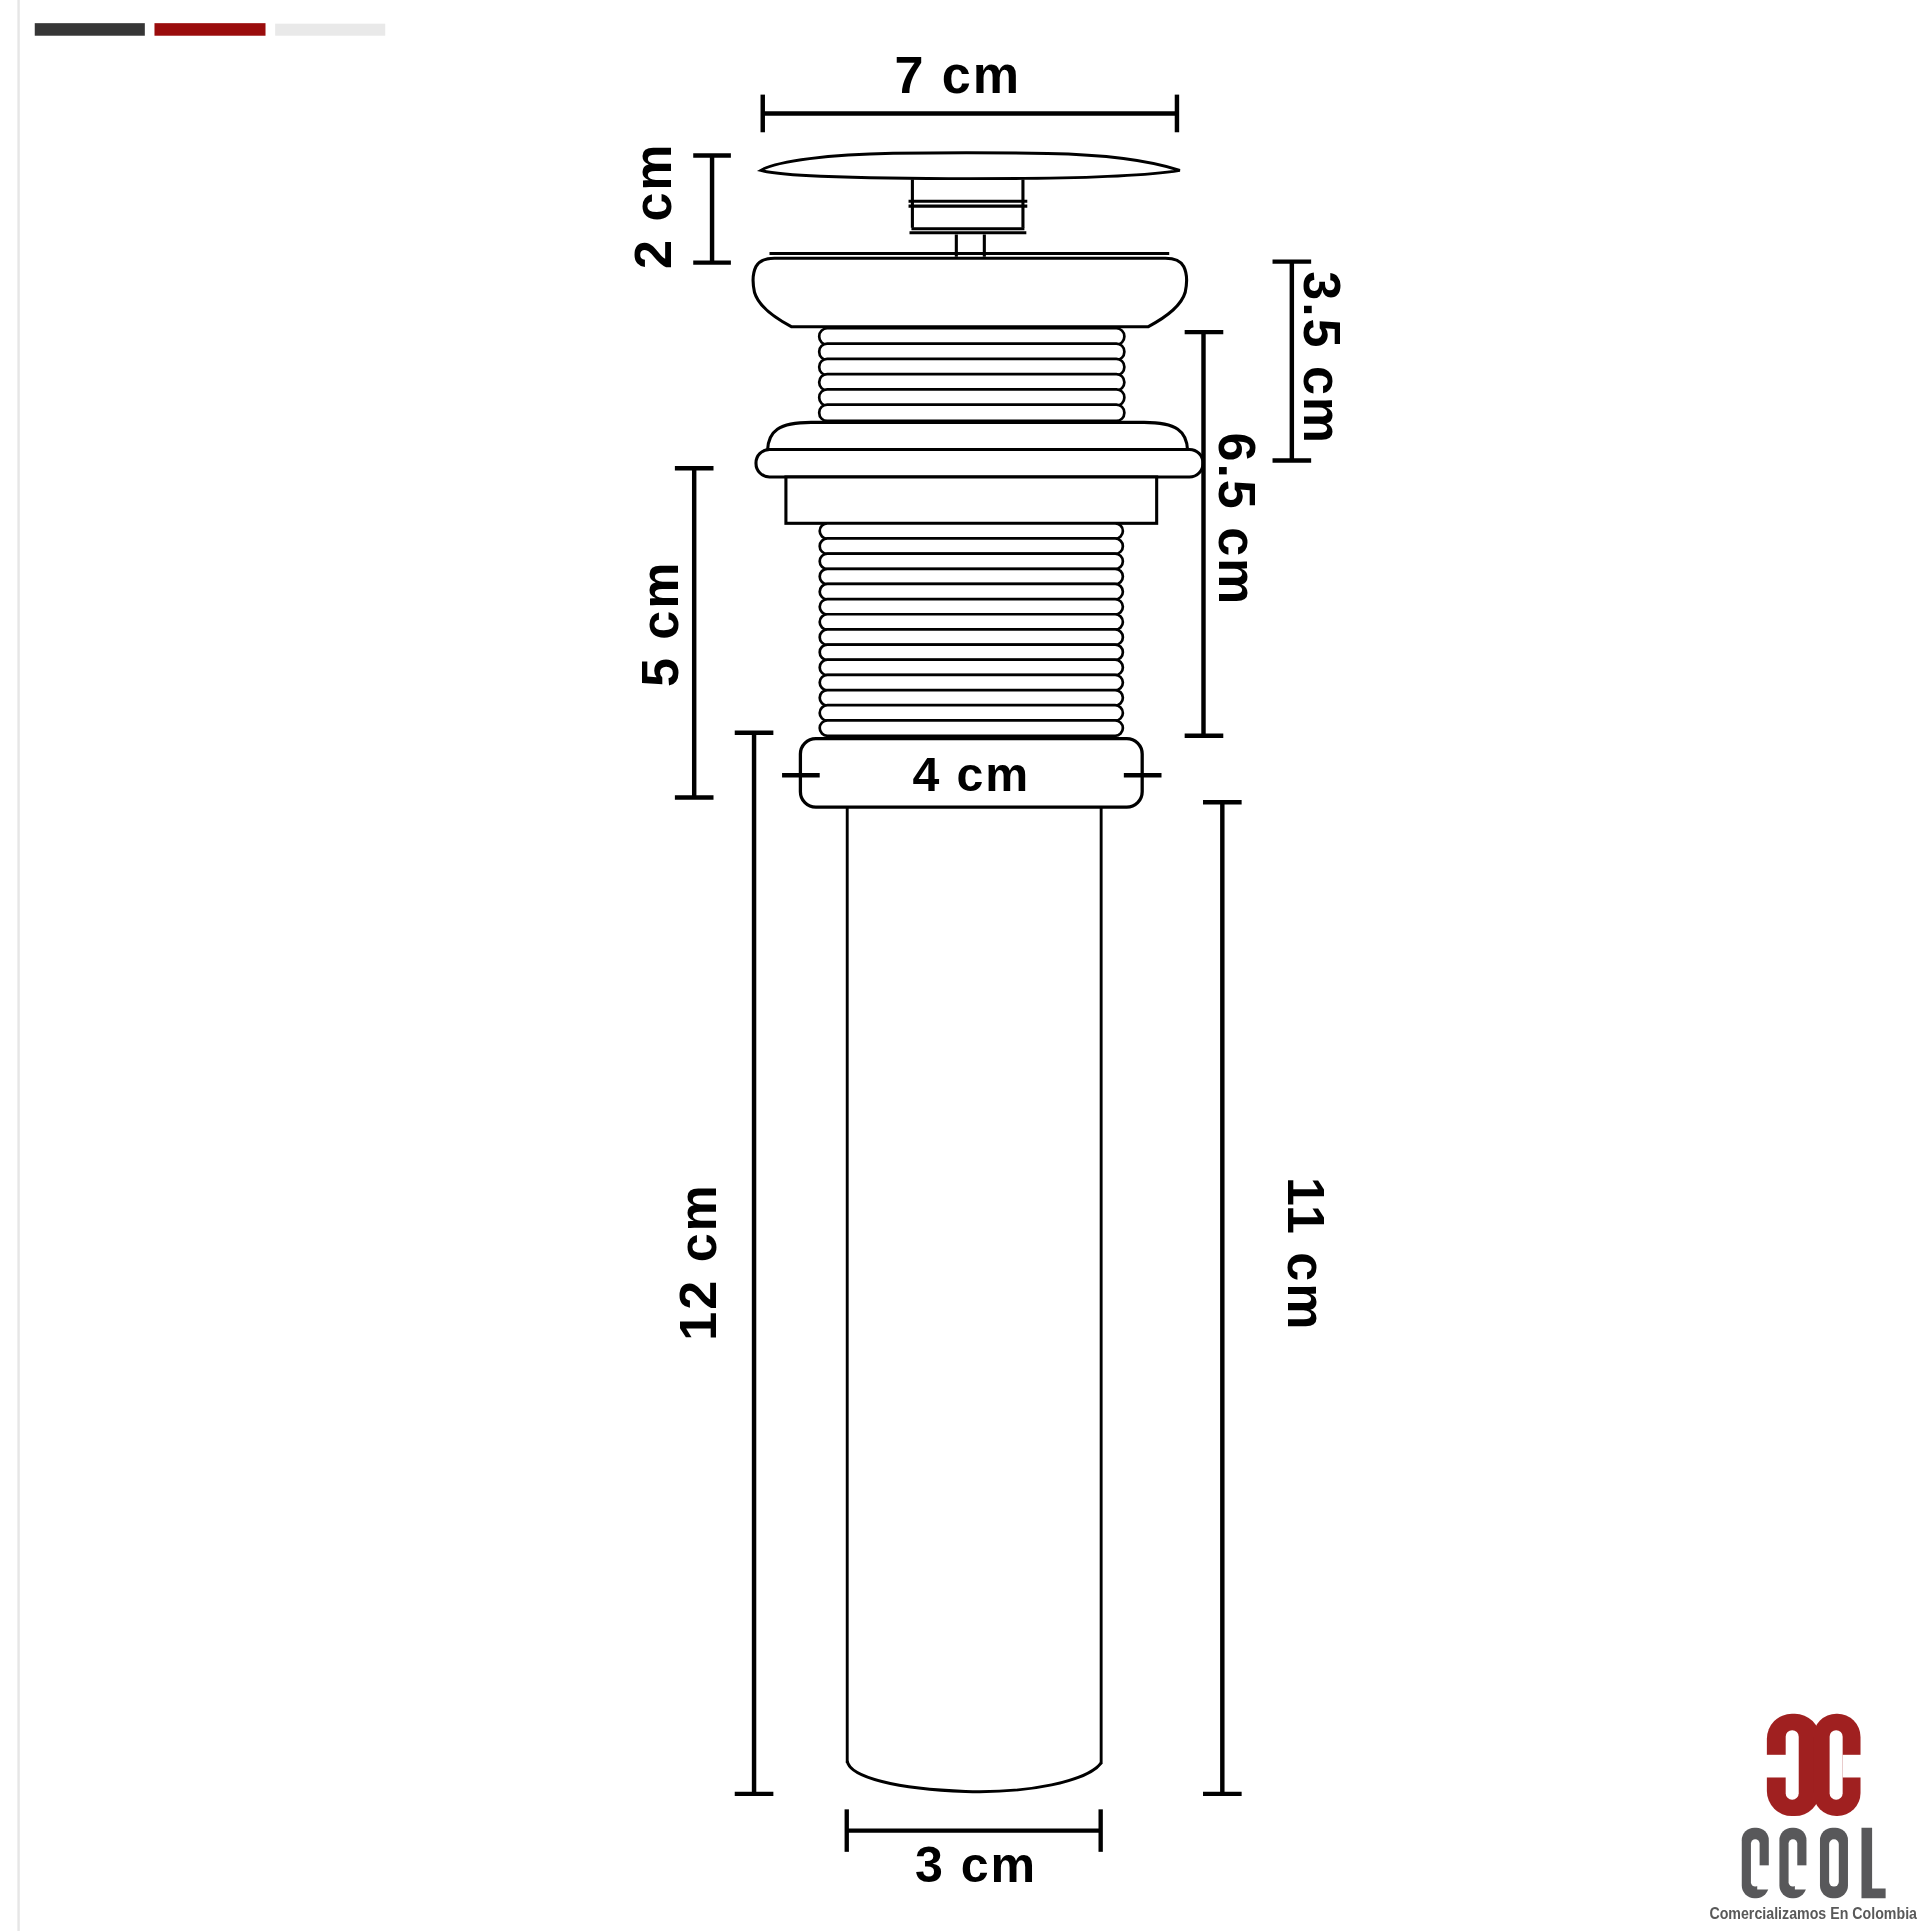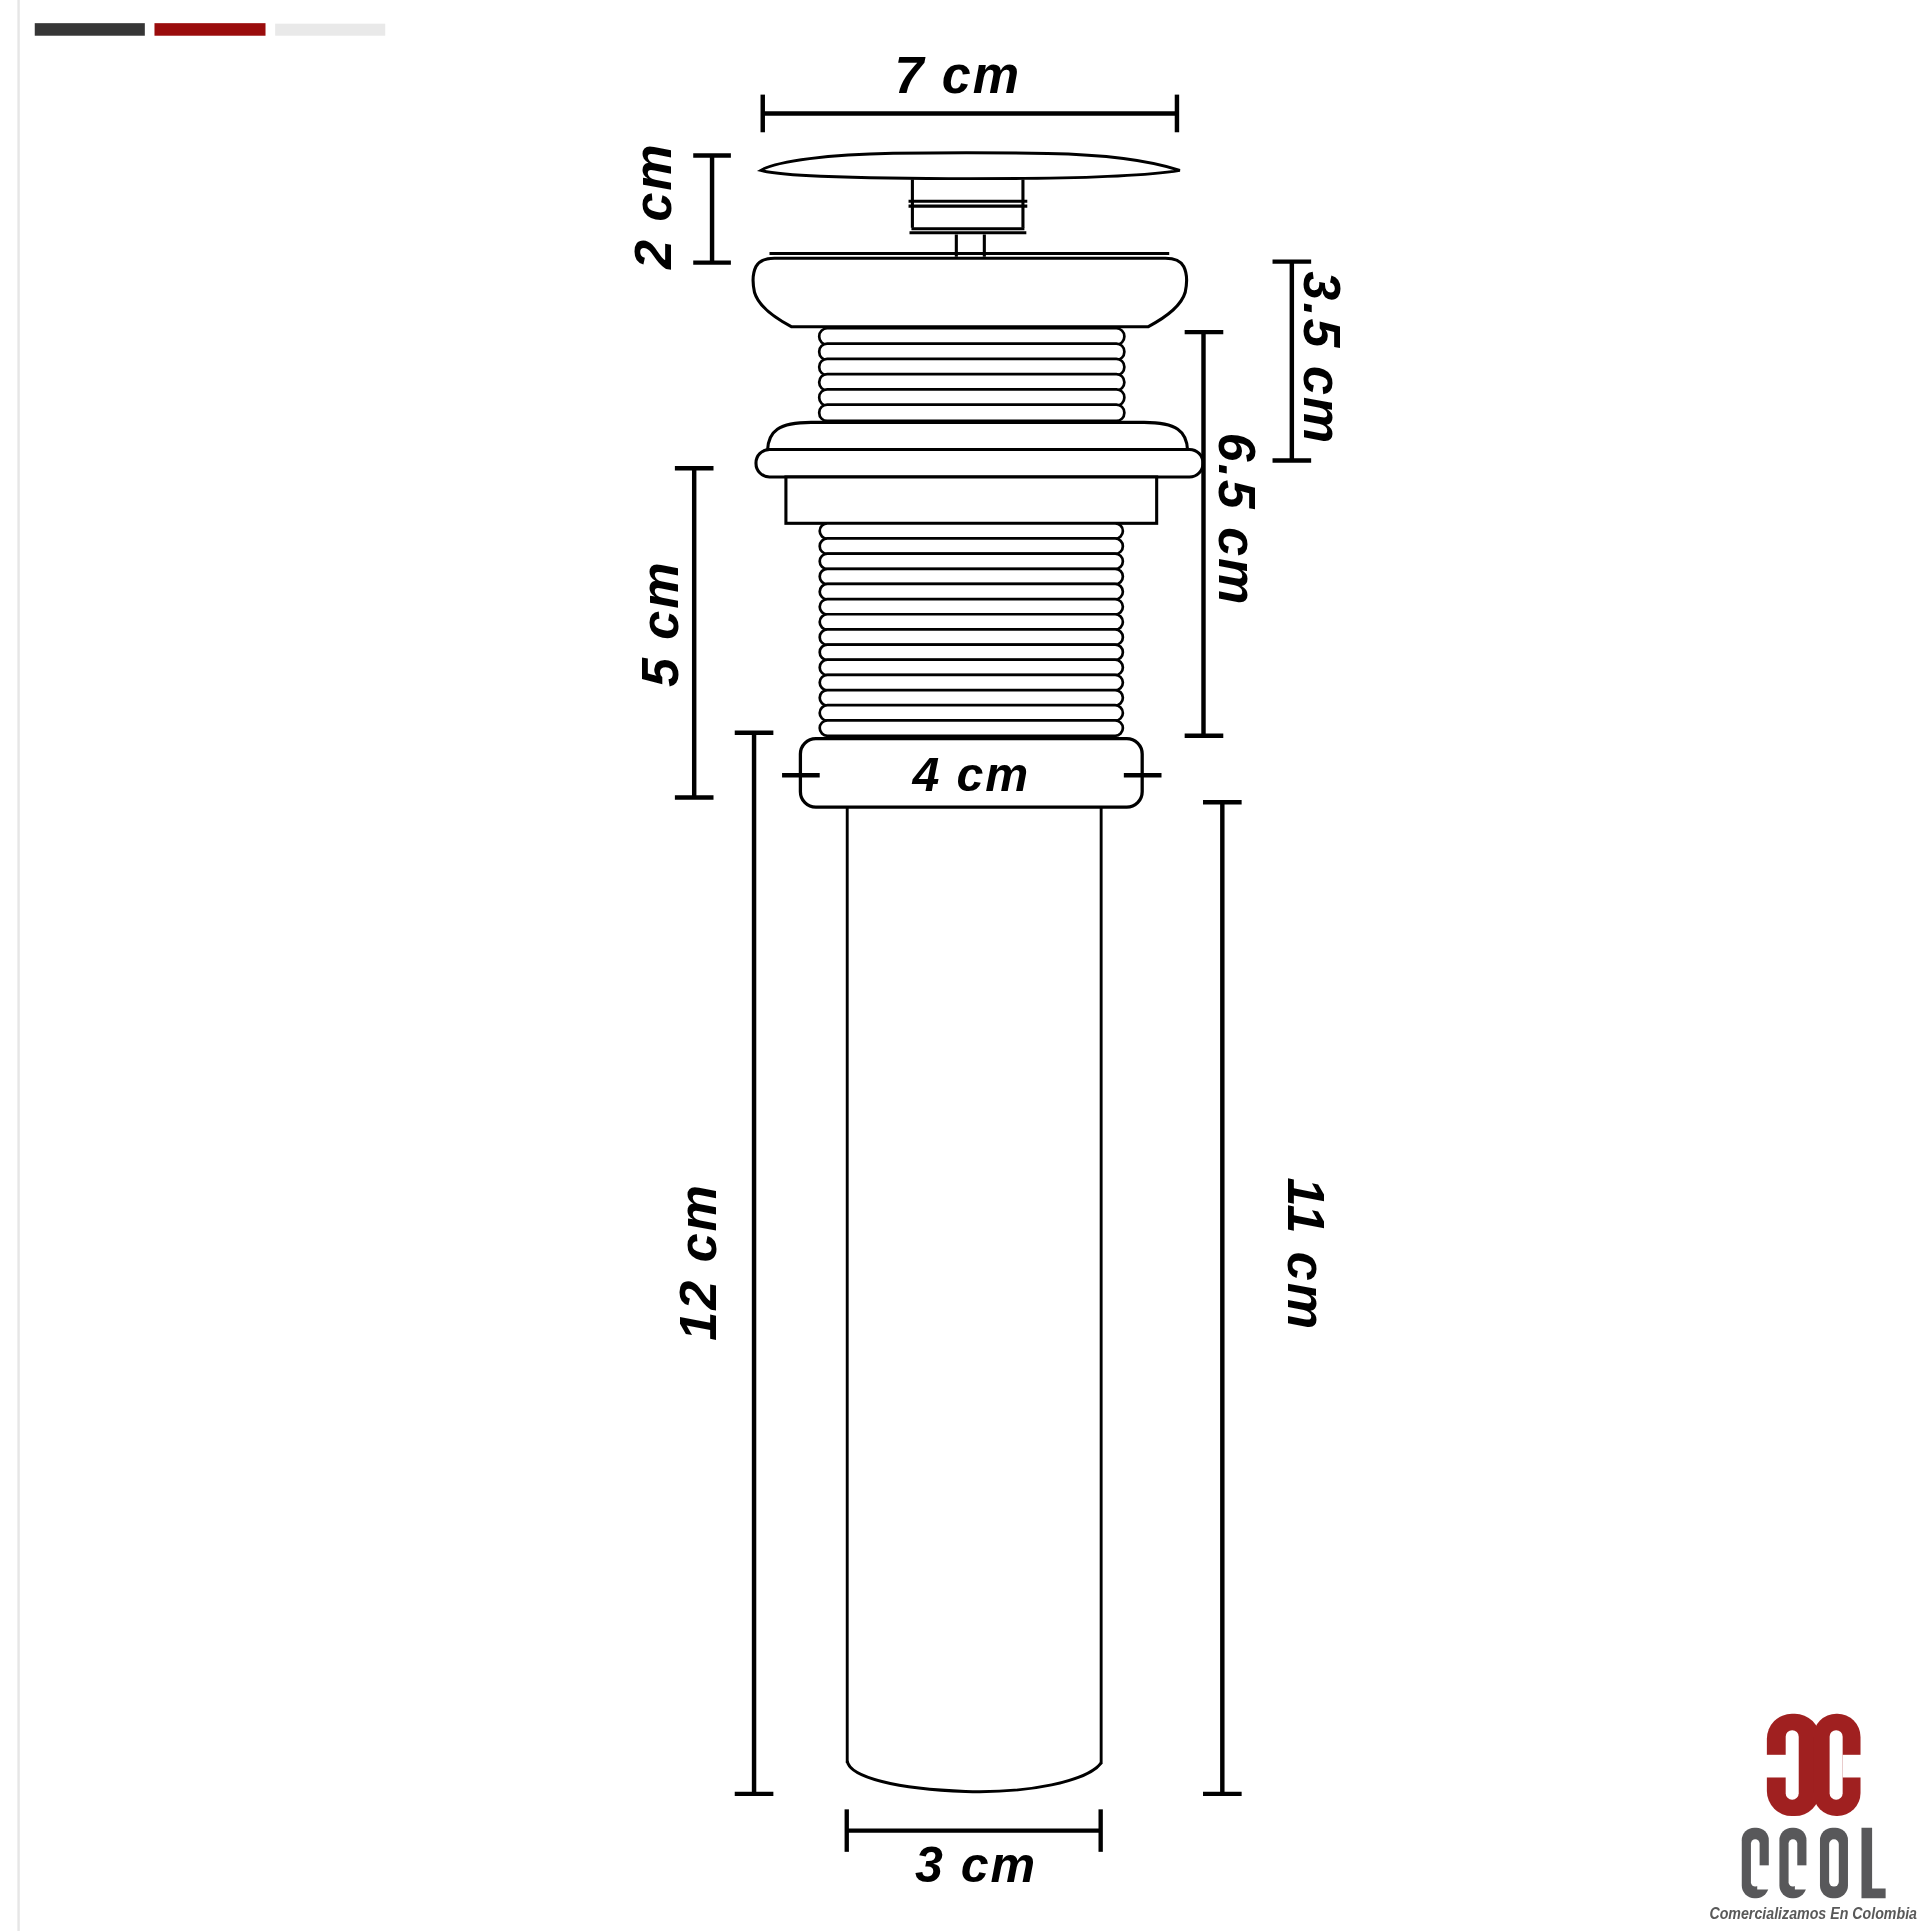--- a/index.html
+++ b/index.html
@@ -1,16 +1,16 @@
 <!DOCTYPE html>
 <html><head>
 <meta charset="utf-8">
 <style>
 html,body{margin:0;padding:0;background:#fff;-webkit-font-smoothing:antialiased;}
-.page{position:relative;width:1931px;height:1931px;background:#ffffff;overflow:hidden;font-style:italic;}
+.page{position:relative;width:1931px;height:1931px;background:#ffffff;overflow:hidden;}
 svg text{font-family:"Liberation Sans",sans-serif;font-weight:bold;}
 </style>
 </head>
 <body>
 <div class="page">
 <svg width="1931" height="1931" viewBox="0 0 2000 2000" xmlns="http://www.w3.org/2000/svg">
 
 <rect x="0" y="0" width="2000" height="2000" fill="#ffffff"></rect>
 
 <rect x="18" y="0" width="2.5" height="2000" fill="#e6e6e6"></rect>

